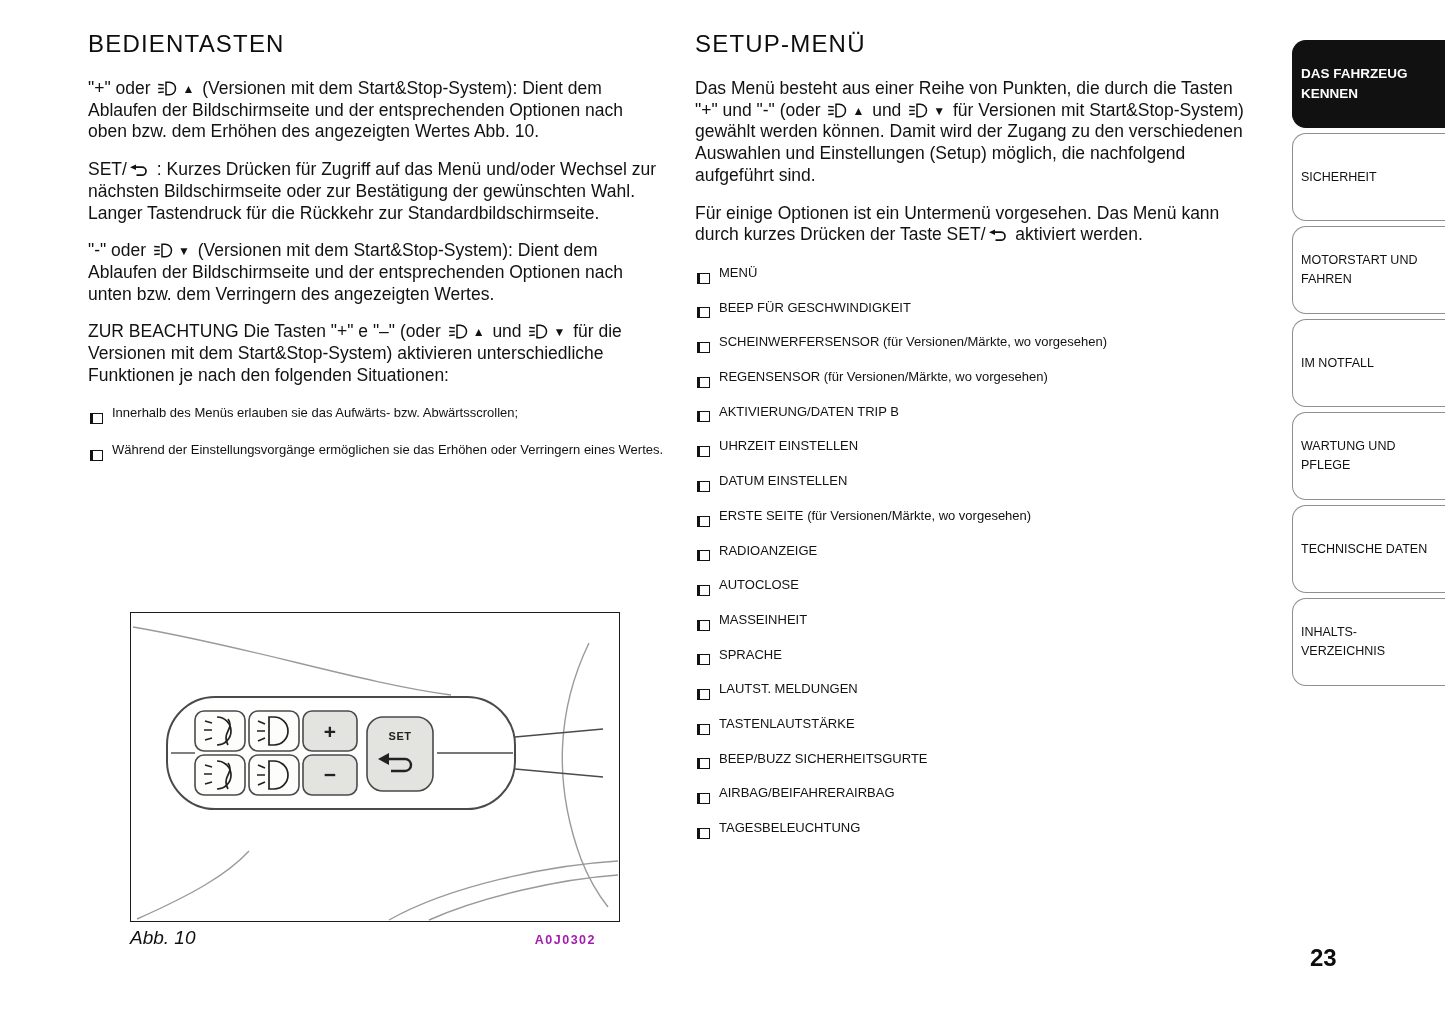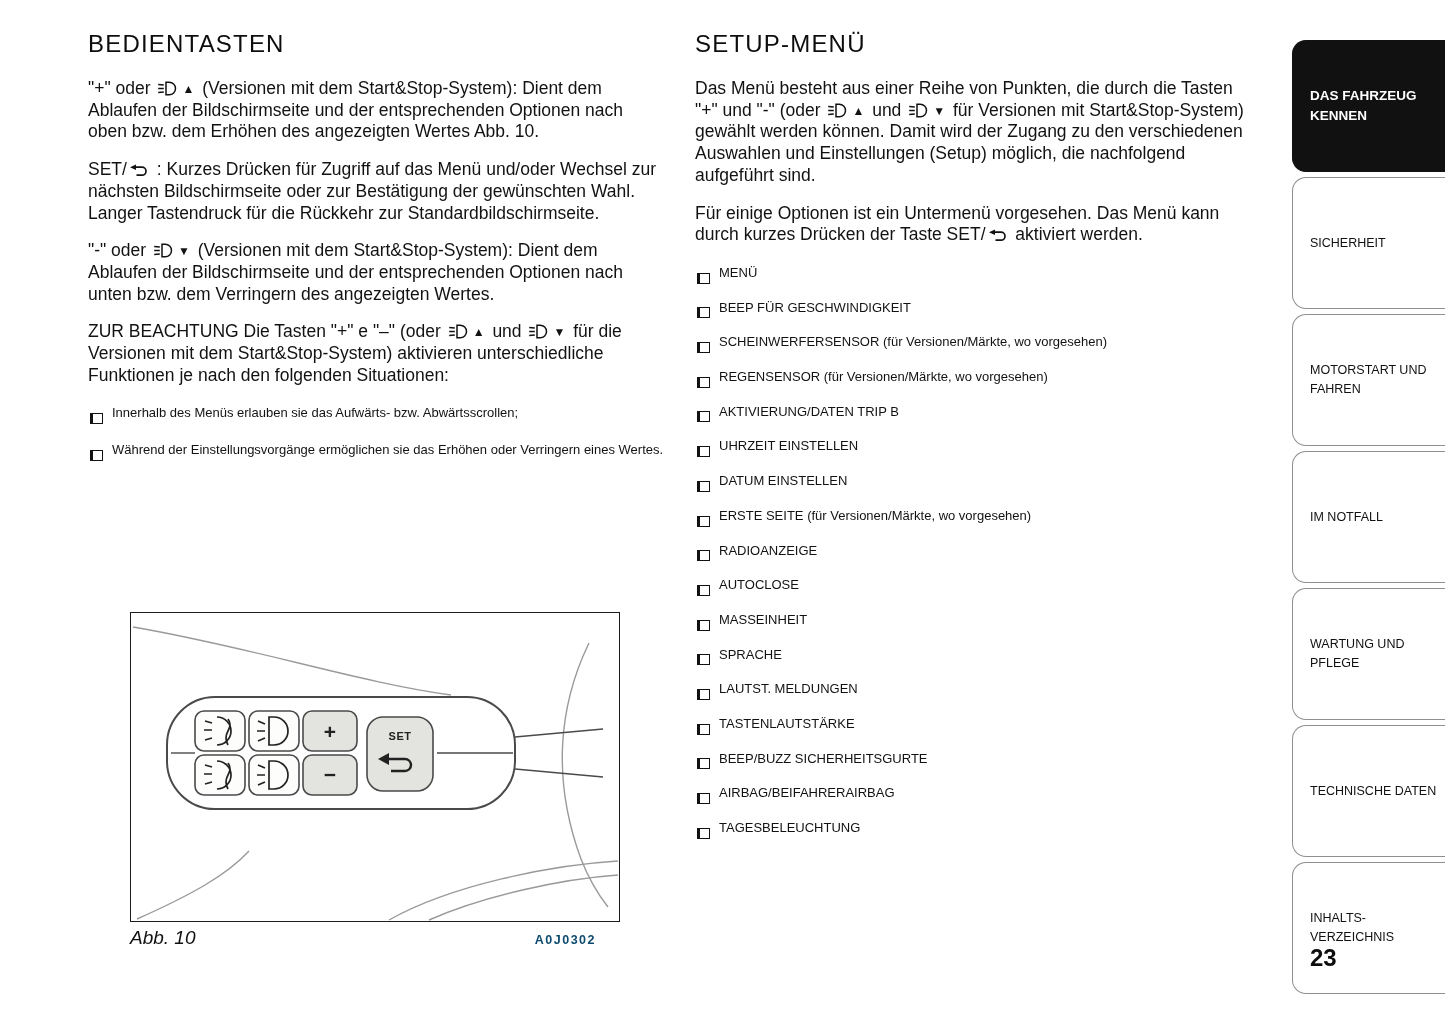--- a/index.html
+++ b/index.html
@@ -19,27 +19,27 @@
   
   .bullet-item,.menu-item{display:flex;align-items:flex-end;font-size:13px;line-height:21.7px;}
   .bullet-item{margin-bottom:15px;}
   .menu-item{margin-bottom:13px;}
   .sq{flex:0 0 auto;width:9px;height:9px;border:1.6px solid #121212;border-left-width:3.4px;margin:5px 9px 0 2px;background:#fff;}
 
   
   figure.figure{position:absolute;left:130px;top:612px;width:488px;height:308px;margin:0;border:1.4px solid #1c1c1c;background:#fff;box-sizing:content-box;}
   .figure-caption-row{position:absolute;left:130px;top:927px;width:490px;display:flex;justify-content:space-between;align-items:baseline;}
   .fig-label{font-size:19px;color:#111;font-style:italic;}
-  .fig-code{font-size:12.5px;font-weight:bold;letter-spacing:1.5px;padding-right:24px;color:#0c4a6e;}
+  .fig-code{font-size:12.5px;font-weight:bold;letter-spacing:1.5px;padding-right:24px;color:#a21caf;}
   .figtext-big{font-family:"Liberation Sans",sans-serif;font-size:21px;font-weight:bold;fill:#222;}
   .figtext-set{font-family:"Liberation Sans",sans-serif;font-size:11px;font-weight:bold;letter-spacing:.5px;fill:#222;}
 
   
   .sidebar{position:absolute;top:40px;right:0;width:153px;}
-  .tab{box-sizing:border-box;height:132px;margin-bottom:5px;background:#ffffff;border:1px solid #8f8f8f;border-right:none;border-radius:14px 0 0 14px;display:flex;align-items:center;padding:0 6px 0 17px;cursor:pointer;}
+  .tab{box-sizing:border-box;height:88px;margin-bottom:5px;background:#ffffff;border:1px solid #8f8f8f;border-right:none;border-radius:14px 0 0 14px;display:flex;align-items:center;padding:0 6px 0 8px;cursor:pointer;}
   .tab.active{background:#111111;border-color:#111111;}
   .tab-label{font-size:12.5px;line-height:1.5;white-space:pre-line;color:#111;}
   .tab.active .tab-label{color:#ffffff;font-weight:bold;font-size:13.5px;line-height:1.45;}
 
   .page-number{position:absolute;left:1310px;top:944px;font-size:24px;font-weight:bold;color:#0d0d0d;text-align:right;}
 </style>
 </head>
 <body>
 
 <div class="page">

